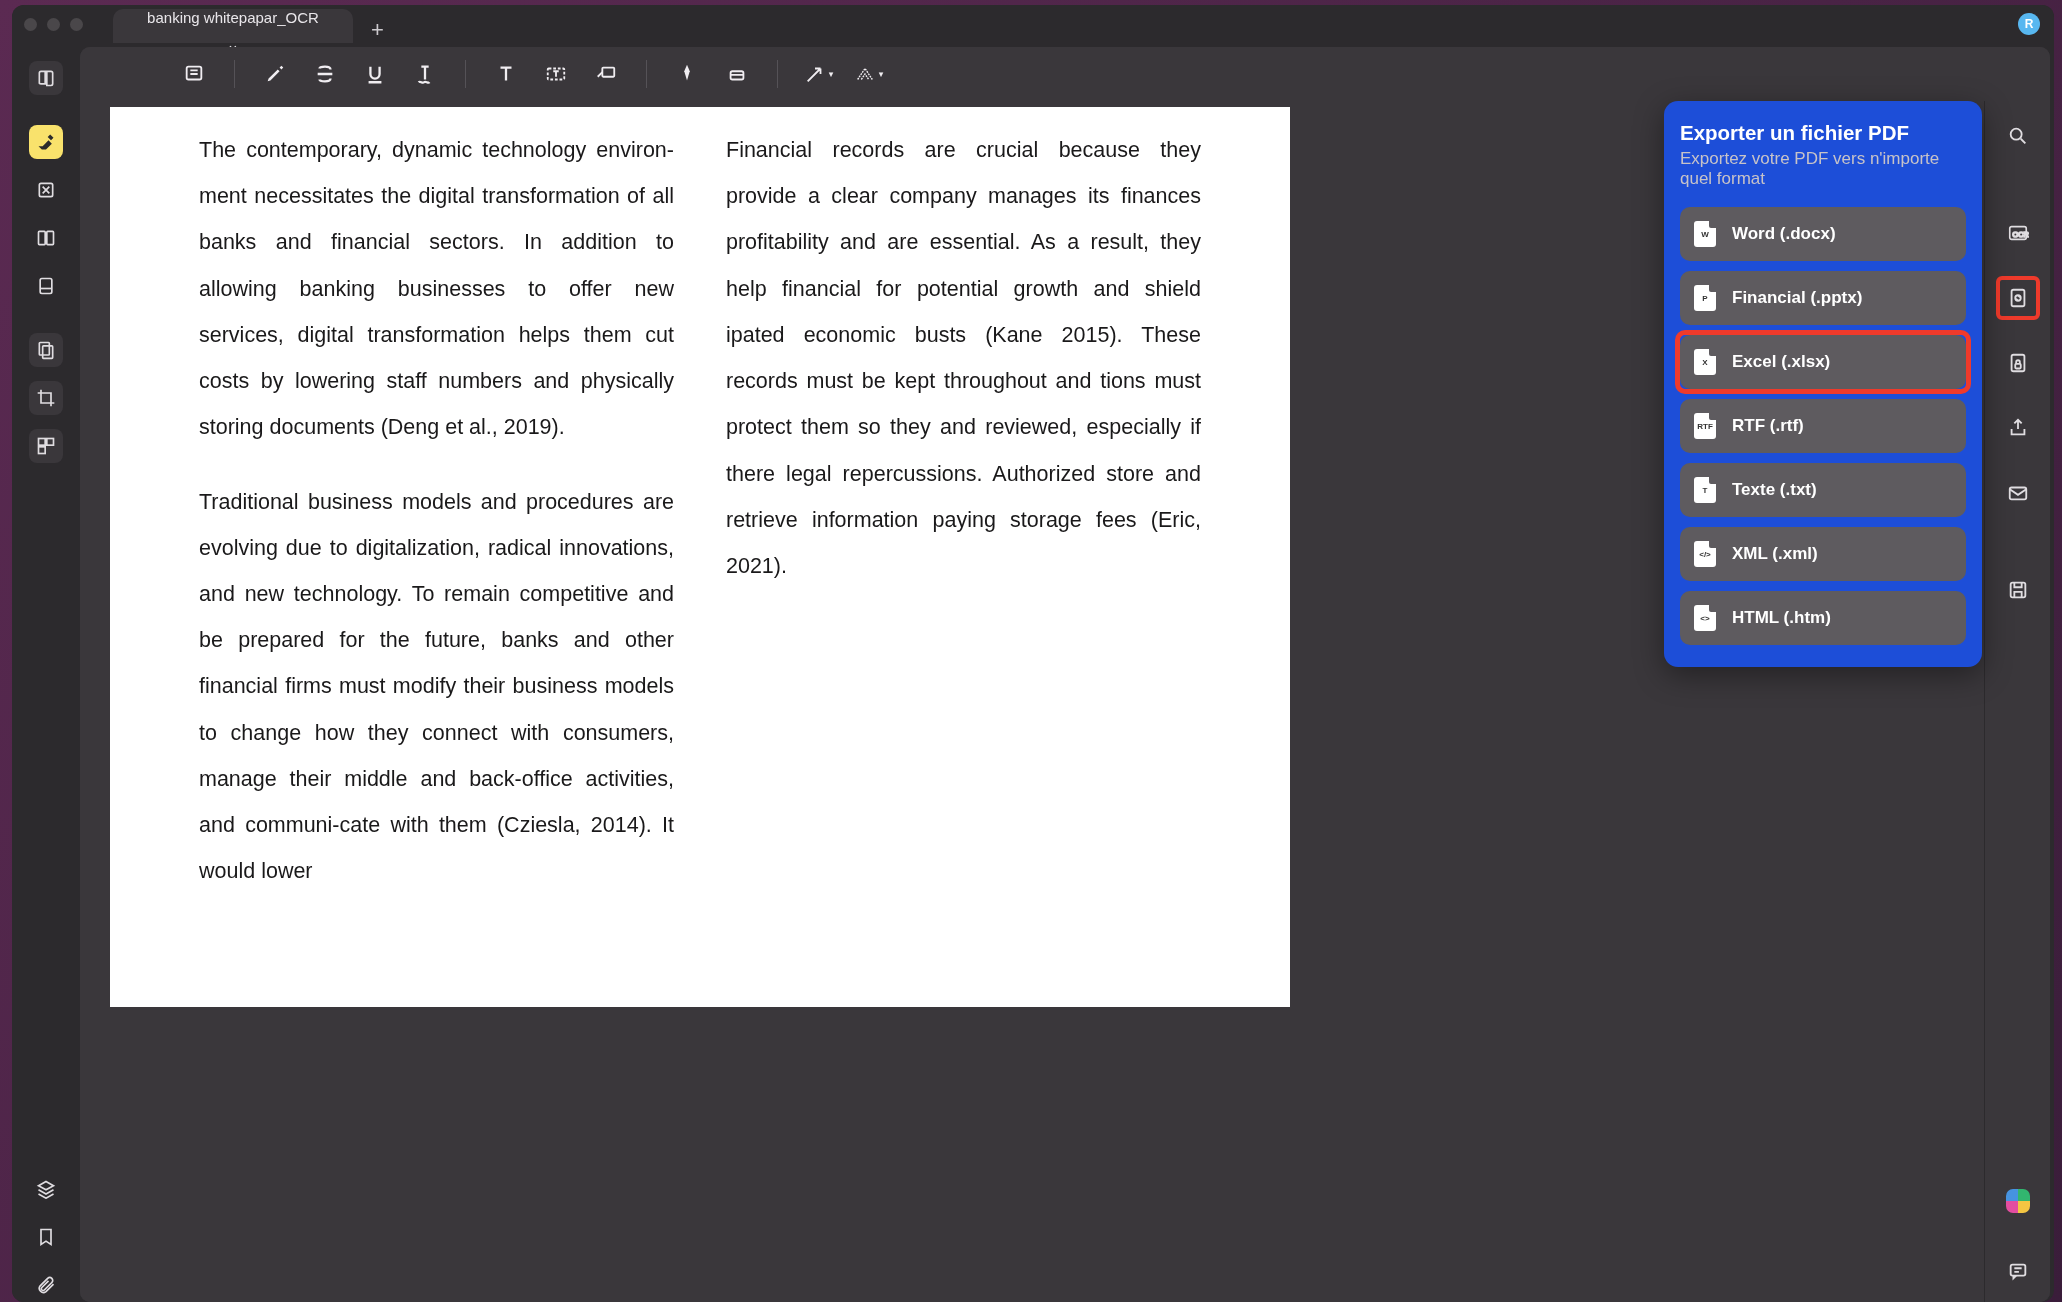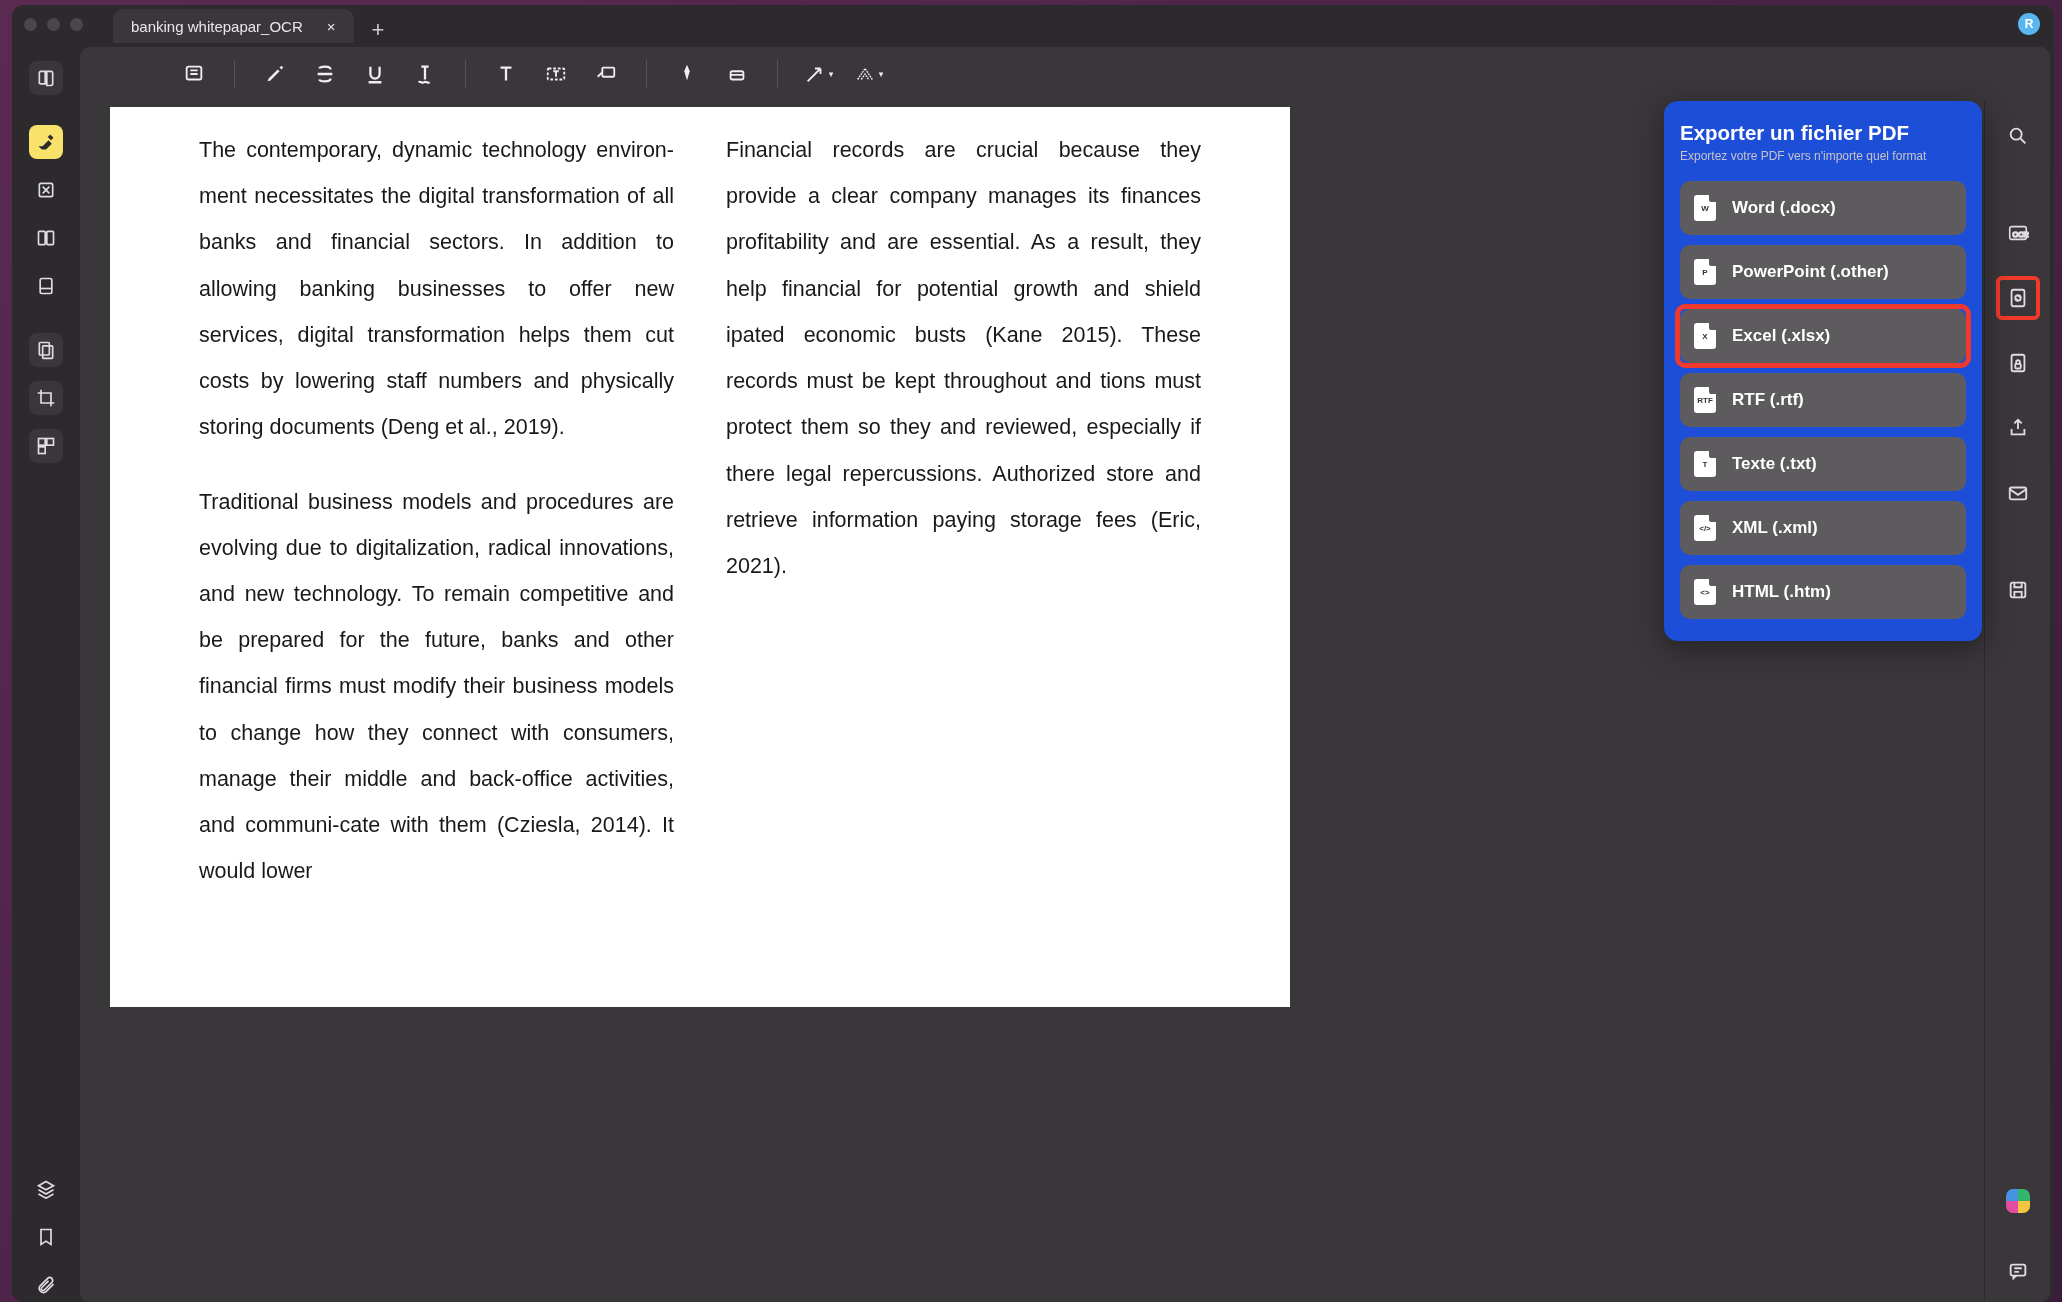--- a/index.html
+++ b/index.html
@@ -30,23 +30,24 @@
   .traffic-lights { display: flex; gap: 10px; margin-right: 30px; }
   .tl { width: 13px; height: 13px; border-radius: 50%; background: #4a474a; }
   .tabs { display: flex; align-items: flex-end; height: 100%; }
   .tab {
     background: #3a373b;
     height: 34px;
     border-radius: 10px 10px 0 0;
     display: flex;
     align-items: center;
     padding: 0 18px;
-    gap: 24px;
+    gap: 14px;
     min-width: 240px;
     margin-top: 4px;
+    flex-direction: column;
   }
   .tab span { color: #e9e6ea; font-size: 15px; }
   .tab-close { color: #b8b5b9; font-size: 17px; cursor: pointer; }
   .tab-add { color: #ccc9cd; font-size: 22px; padding: 0 18px; cursor: pointer; }
   .avatar {
     margin-left: auto; margin-right: 14px;
     width: 22px; height: 22px; border-radius: 50%;
     background: #58b7f0; color: #fff;
     display: flex; align-items: center; justify-content: center;
     font-size: 12px; font-weight: 600;
@@ -137,21 +138,21 @@
     position: absolute;
     top: 0; right: 68px;
     width: 318px;
     background: #1d4ed8;
     border-radius: 14px;
     padding: 20px 16px 12px;
     color: #fff;
     box-shadow: 0 8px 30px rgba(0,0,0,.4);
   }
   .export-panel h2 { font-size: 20.5px; font-weight: 600; margin-bottom: 4px; }
-  .export-panel .sub { font-size: 12px; color: #c7c3c8; margin-bottom: 18px; }
+  .export-panel .sub { font-size: 17px; color: #c7c3c8; margin-bottom: 18px; }
   .exp-item {
     background: #5e5b5f;
     border-radius: 10px;
     height: 54px;
     display: flex; align-items: center;
     padding: 0 14px; gap: 16px;
     margin-bottom: 10px;
     cursor: pointer;
     position: relative;
   }
@@ -412,21 +413,21 @@
         <div class="export-panel">
           <h2>Exporter un fichier PDF</h2>
           <div class="sub">Exportez votre PDF vers n'importe quel format</div>
           <div id="export-list">
               <div class="exp-item">
                 <div class="file-badge">W</div>
                 <div class="exp-label">Word (.docx)</div>
               </div>
               <div class="exp-item">
                 <div class="file-badge">P</div>
-                <div class="exp-label">PowerPoint (.other)</div>
+                <div class="exp-label">Financial (.pptx)</div>
               </div>
               <div class="exp-item hl">
                 <div class="file-badge">X</div>
                 <div class="exp-label">Excel (.xlsx)</div>
               </div>
               <div class="exp-item">
                 <div class="file-badge">RTF</div>
                 <div class="exp-label">RTF (.rtf)</div>
               </div>
               <div class="exp-item">

